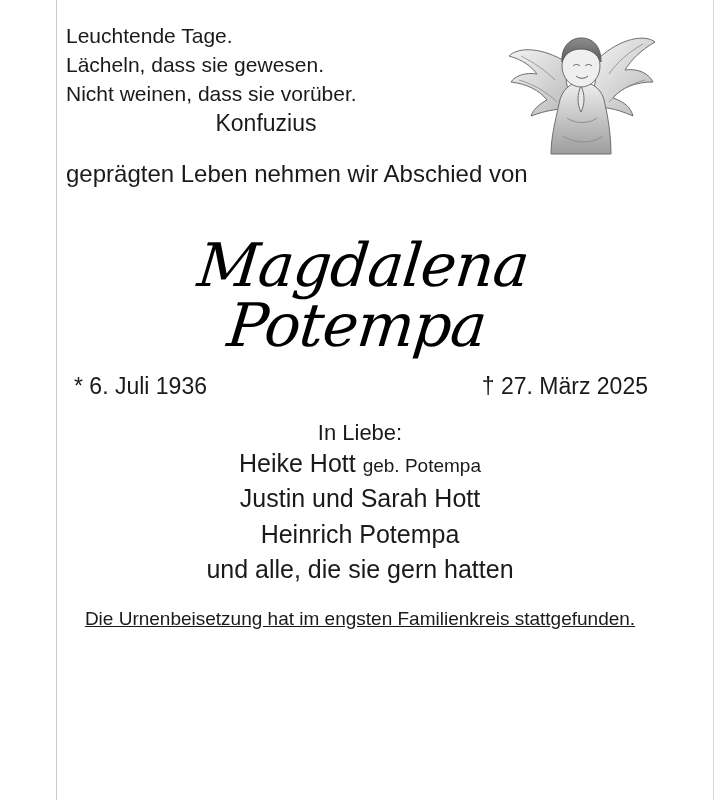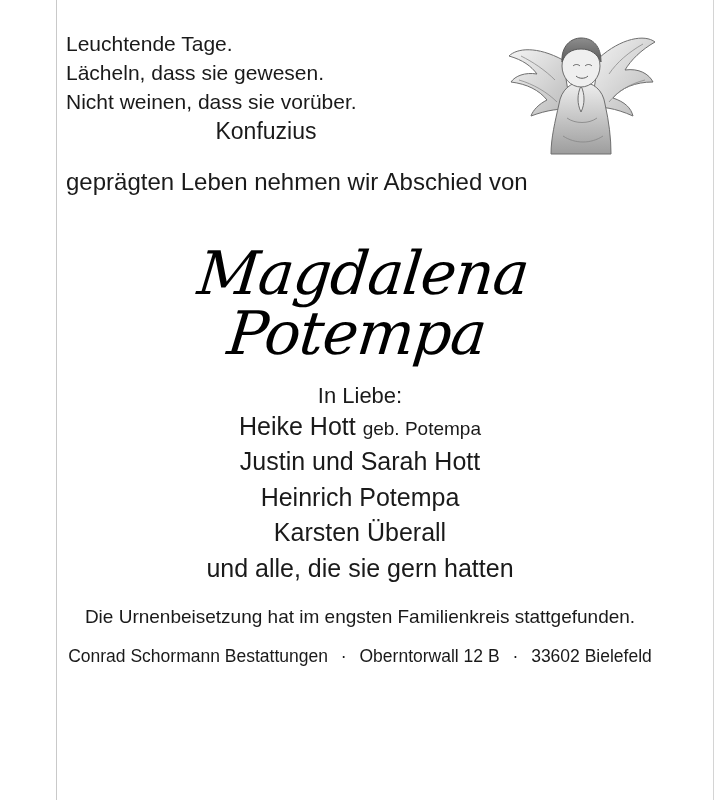--- a/index.html
+++ b/index.html
@@ -13,21 +13,21 @@
     font-family: "Liberation Sans", sans-serif;
     color: #1a1a1a;
     overflow: hidden;
   }
   .notice {
     position: relative;
     width: 720px;
     height: 576px;
     box-sizing: border-box;
     background: #ffffff;
-    padding: 30px 66px 0 66px;
+    padding: 22px 66px 0 66px;
   }
   .notice::before {
     content: "";
     position: absolute;
     left: 56px;
     top: 0;
     width: 1px;
     height: 800px;
     background: #c9c9c9;
   }
@@ -127,20 +127,21 @@
   .mourners .small {
     font-size: 19px;
   }
 
   
   .burial {
     margin-top: 20px;
     text-align: center;
     font-size: 19px;
     color: #1a1a1a;
+    text-decoration: underline;
   }
   .undertaker {
     margin-top: 18px;
     text-align: center;
     font-size: 17.5px;
     color: #1a1a1a;
   }
   .undertaker .sep { padding: 0 8px; }
 </style>
 </head>
@@ -200,45 +201,39 @@
     <div>Nicht weinen, dass sie vorüber.</div>
   </div>
   <div class="poem-author">Konfuzius</div>
 
   <div class="intro">
     <div class="second">geprägten Leben nehmen wir Abschied von</div>
   </div>
 
   <div class="name">Magdalena Potempa</div>
 
+  <div class="dates">
+    <span>* 6. Juli 1936</span>
+    <span>† 27. März 2025</span>
+  </div>
 
   <div class="in-liebe">In Liebe:</div>
 
   <div class="mourners">
     <div>
       <span>Heike Hott</span>
       <span class="small">geb. Potempa</span>
     </div>
     <div>
       <span>Justin und Sarah Hott</span>
     </div>
     <div>
       <span>Heinrich Potempa</span>
     </div>
     <div>
-      <span>Karsten Überall</span>
-    </div>
-    <div>
       <span>und alle, die sie gern hatten</span>
     </div>
   </div>
 
   <div class="burial">Die Urnenbeisetzung hat im engsten Familienkreis stattgefunden.</div>
 
-  <div class="undertaker">
-    <span>Conrad Schormann Bestattungen</span>
-    <span class="sep">·</span>
-    <span>Oberntorwall 12 B</span>
-    <span class="sep">·</span>
-    <span>33602 Bielefeld</span>
-  </div>
 
 </div>
 
 </body></html>

